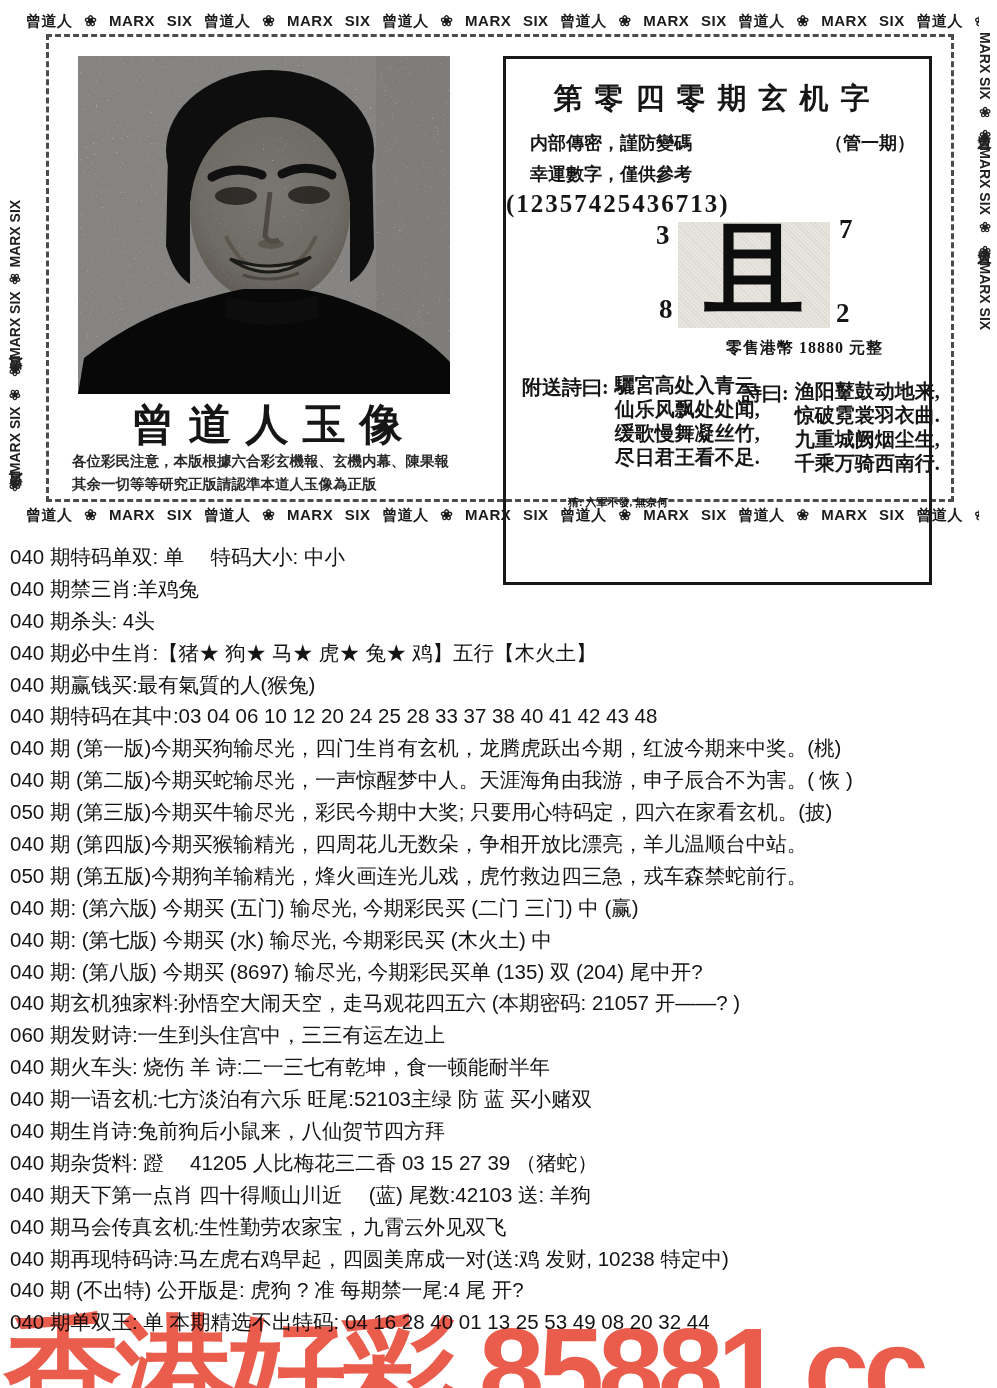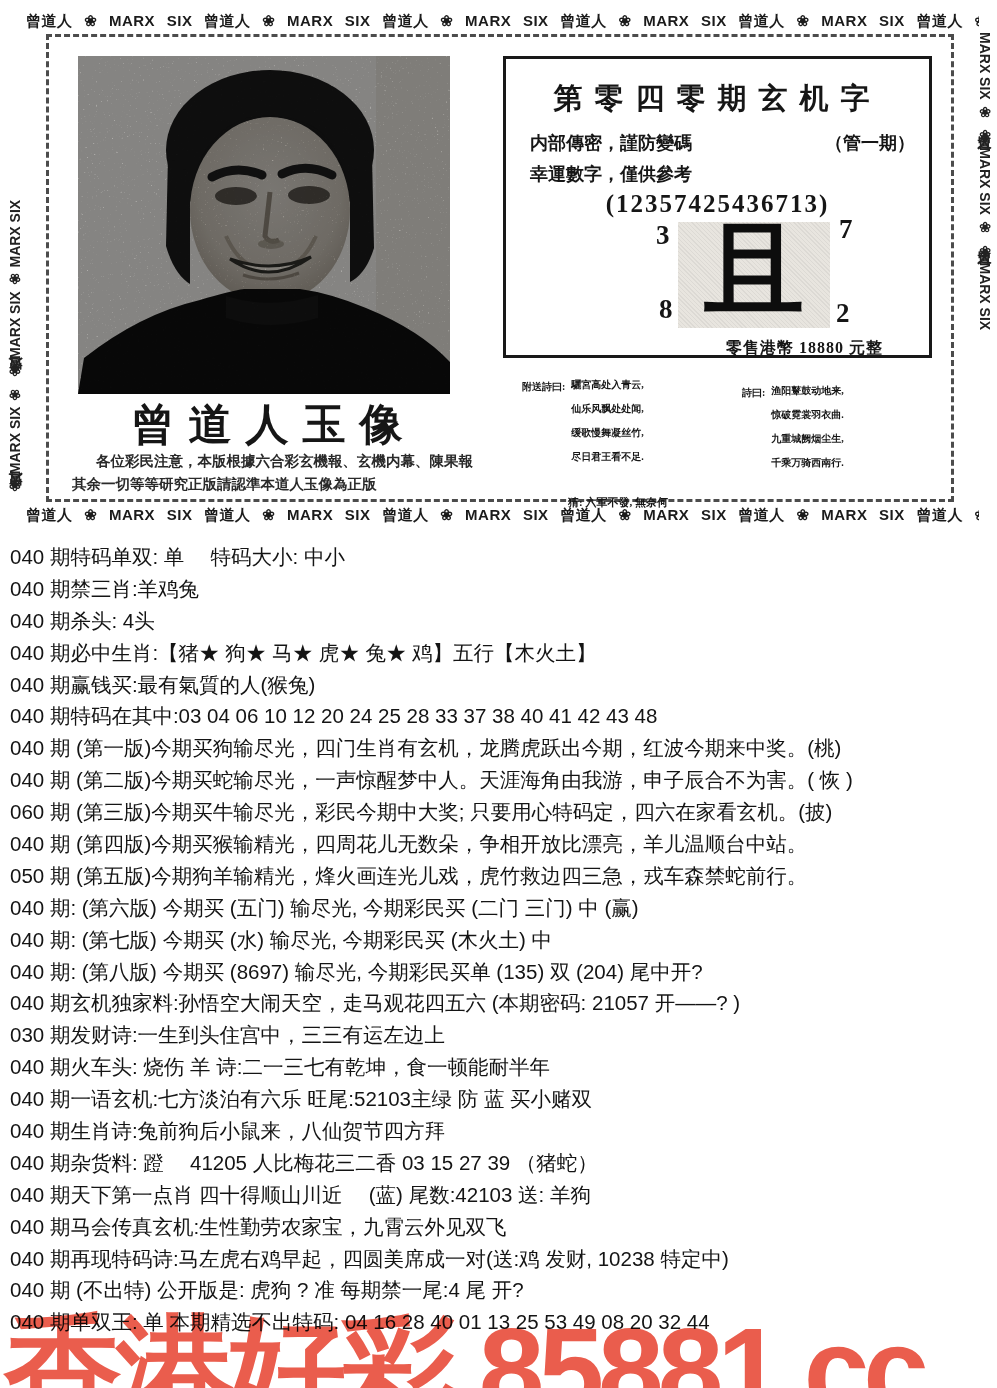--- a/index.html
+++ b/index.html
@@ -29,40 +29,40 @@
   .photo { position:absolute; left:78px; top:56px; width:372px; height:338px; }
   .caption {
     position:absolute; left:80px; top:396px; width:388px; text-align:center;
     font-family:"Liberation Serif", serif; font-size:43px; font-weight:bold; letter-spacing:14px;
     white-space:nowrap;
   }
   .disclaimer {
     position:absolute; left:72px; width:410px; font-family:"Liberation Serif", serif;
     font-size:14.5px; font-weight:bold; color:#2a2a2a; white-space:nowrap;
   }
-  .d1 { top:452px;margin-left:24px; } .d2 { top:475px; }
+  .d1 { top:452px; } .d2 { top:475px; }
   
   .mbox {
-    position:absolute; left:503px; top:56px; width:429px; height:302px;
+    position:absolute; left:503px; top:56px; width:429px; height:529px;
     border:3px solid #181818; font-family:"Liberation Serif", serif; box-sizing:border-box;
   }
   .mbox-title { margin-top:20px; text-align:center; font-size:29px; font-weight:bold; letter-spacing:12px; white-space:nowrap; }
   .mbox-row1 { display:flex; justify-content:space-between; padding:12px 14px 0 24px; font-size:18px; font-weight:bold; }
   .mbox-sub2 { padding:7px 0 0 24px; font-size:18px; font-weight:bold; }
-  .mbox-lucky { text-align:center; font-size:25px; font-weight:bold; letter-spacing:2px; margin-top:4px; }
+  .mbox-lucky { font-size:25px; font-weight:bold; letter-spacing:2px; margin-top:4px; }
   .numgrid { position:relative; height:110px; margin-top:2px; }
   .glyph-bg { position:absolute; left:172px; top:2px; width:152px; height:106px; background:#e8e5df;
               background-image:repeating-linear-gradient(45deg, rgba(0,0,0,0.05) 0 1px, transparent 1px 3px); }
   .glyph { position:absolute; left:160px; top:-16px; width:176px; text-align:center;
            font-size:100px; font-weight:bold; font-family:"Liberation Serif", serif; color:#0d0d0d; }
   .num { position:absolute; font-size:27px; font-weight:bold; }
   .n3 { left:150px; top:0px; }  .n7 { left:333px; top:-6px; }
   .n8 { left:153px; top:74px; } .n2 { left:330px; top:78px; }
   .mbox-price { text-align:right; padding-right:46px; font-size:16px; font-weight:bold; margin-top:8px; letter-spacing:1px; }
-  .poems { display:flex; padding:14px 6px 0 16px; font-size:10px; font-weight:bold; line-height:24px; }
+  .poems { display:flex; padding:14px 6px 0 16px; font-size:20px; font-weight:bold; line-height:24px; }
   .poem-col { display:flex; }
   .poem-col.left  { width:220px; }
   .poem-col.right { flex:1; padding-top:6px; }
   .poem-label { white-space:nowrap; padding-right:6px; padding-top:2px; }
   .poem-lines div { white-space:nowrap; }
   .guess-row { display:flex; padding-left:40px; gap:36px; font-size:15.5px; font-weight:bold; margin-top:4px; white-space:nowrap; }
   .guess2 { padding-left:62px; font-size:11px; font-weight:bold; margin-top:20px; white-space:nowrap; }
   
   .body-lines { position:absolute; left:10px; top:541px; width:984px; }
   .bline { height:31.9px; display:flex; align-items:center; font-size:20.5px; color:#141414; white-space:nowrap; font-weight:500; }
@@ -179,28 +179,28 @@
 
   <div class="body-lines">
     <div class="bline">040 期特码单双: 单　 特码大小: 中小</div>
     <div class="bline">040 期禁三肖:羊鸡兔</div>
     <div class="bline">040 期杀头: 4头</div>
     <div class="bline">040 期必中生肖:【猪★ 狗★ 马★ 虎★ 兔★ 鸡】五行【木火土】</div>
     <div class="bline">040 期赢钱买:最有氣質的人(猴兔)</div>
     <div class="bline">040 期特码在其中:03 04 06 10 12 20 24 25 28 33 37 38 40 41 42 43 48</div>
     <div class="bline">040 期 (第一版)今期买狗输尽光，四门生肖有玄机，龙腾虎跃出今期，红波今期来中奖。(桃)</div>
     <div class="bline">040 期 (第二版)今期买蛇输尽光，一声惊醒梦中人。天涯海角由我游，申子辰合不为害。( 恢 )</div>
-    <div class="bline">060 期 (第三版)今期买牛输尽光，彩民今期中大奖; 只要用心特码定，四六在家看玄机。(披)</div>
+    <div class="bline">050 期 (第三版)今期买牛输尽光，彩民今期中大奖; 只要用心特码定，四六在家看玄机。(披)</div>
     <div class="bline">040 期 (第四版)今期买猴输精光，四周花儿无数朵，争相开放比漂亮，羊儿温顺台中站。</div>
     <div class="bline">050 期 (第五版)今期狗羊输精光，烽火画连光儿戏，虎竹救边四三急，戎车森禁蛇前行。</div>
     <div class="bline">040 期: (第六版) 今期买 (五门) 输尽光, 今期彩民买 (二门 三门) 中 (赢)</div>
     <div class="bline">040 期: (第七版) 今期买 (水) 输尽光, 今期彩民买 (木火土) 中</div>
     <div class="bline">040 期: (第八版) 今期买 (8697) 输尽光, 今期彩民买单 (135) 双 (204) 尾中开?</div>
     <div class="bline">040 期玄机独家料:孙悟空大闹天空，走马观花四五六 (本期密码: 21057  开——? )</div>
-    <div class="bline">030 期发财诗:一生到头住宫中，三三有运左边上</div>
+    <div class="bline">060 期发财诗:一生到头住宫中，三三有运左边上</div>
     <div class="bline">040 期火车头: 烧伤 羊 诗:二一三七有乾坤，食一顿能耐半年</div>
     <div class="bline">040 期一语玄机:七方淡泊有六乐  旺尾:52103主绿  防 蓝 买小赌双</div>
     <div class="bline">040 期生肖诗:兔前狗后小鼠来，八仙贺节四方拜</div>
     <div class="bline">040 期杂货料: 蹬　 41205  人比梅花三二香  03 15 27 39 （猪蛇）</div>
     <div class="bline">040 期天下第一点肖 四十得顺山川近　 (蓝)  尾数:42103 送: 羊狗</div>
     <div class="bline">040 期马会传真玄机:生性勤劳农家宝，九霄云外见双飞</div>
     <div class="bline">040 期再现特码诗:马左虎右鸡早起，四圆美席成一对(送:鸡 发财, 10238  特定中)</div>
     <div class="bline">040 期 (不出特) 公开版是: 虎狗 ? 准 每期禁一尾:4 尾 开?</div>
     <div class="bline">040 期单双王: 单  本期精选不出特码: 04 16 28 40 01 13 25 53 49 08 20 32 44</div>
   </div>

